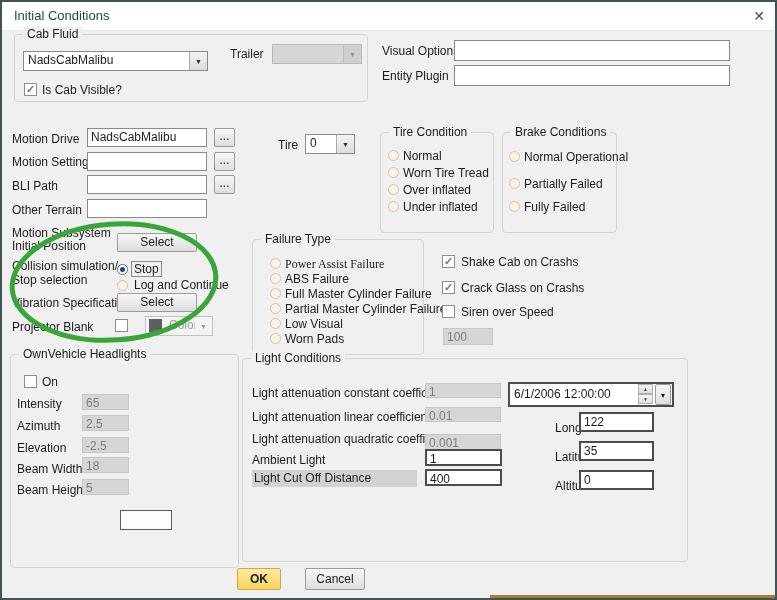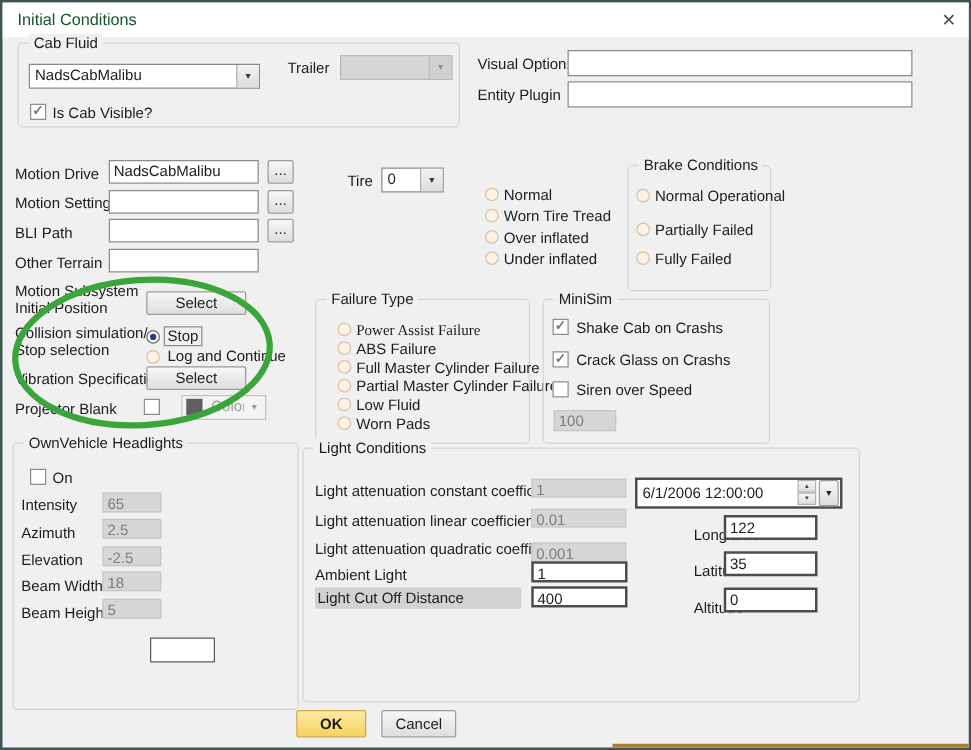--- a/index.html
+++ b/index.html
@@ -107,20 +107,23 @@
   <svg style="position:absolute;left:0;top:213px;pointer-events:none;" width="230" height="134" viewBox="0 0 230 134">
     <ellipse cx="112" cy="67" rx="102" ry="58" fill="none" stroke-width="5" transform="rotate(-4 112 67)" stroke="#3aa53a"></ellipse>
   </svg>
 
   <div class="lbl" style="left:276px;top:136px;">Tire</div>
   <div class="combo" style="left:303px;top:132px;width:50px;height:20px;">
     <span class="val">0</span>
     <span class="abtn">▼</span>
   </div>
 
+  <div class="grp" style="left:378px;top:130px;width:112px;height:99px;">
+    <span class="legend">Tire Condition</span>
+  </div>
   <div class="radio" style="left:386px;top:148px;"></div>
   <div class="lbl" style="left:401px;top:147px;">Normal</div>
   <div class="radio" style="left:386px;top:165px;"></div>
   <div class="lbl" style="left:401px;top:164px;">Worn Tire Tread</div>
   <div class="radio" style="left:386px;top:182px;"></div>
   <div class="lbl" style="left:401px;top:181px;">Over inflated</div>
   <div class="radio" style="left:386px;top:199px;"></div>
   <div class="lbl" style="left:401px;top:198px;">Under inflated</div>
 
   <div class="grp" style="left:500px;top:130px;width:113px;height:99px;">
@@ -138,27 +141,24 @@
   </div>
   <div class="radio" style="left:268px;top:256px;"></div>
   <div class="lbl" style="left:283px;top:255px;font-family:Liberation Serif, serif;">Power Assist Failure</div>
   <div class="radio" style="left:268px;top:271px;"></div>
   <div class="lbl" style="left:283px;top:270px;">ABS Failure</div>
   <div class="radio" style="left:268px;top:286px;"></div>
   <div class="lbl" style="left:283px;top:285px;">Full Master Cylinder Failure</div>
   <div class="radio" style="left:268px;top:301px;"></div>
   <div class="lbl" style="left:283px;top:300px;">Partial Master Cylinder Failure</div>
   <div class="radio" style="left:268px;top:316px;"></div>
-  <div class="lbl" style="left:283px;top:315px;">Low Fluid</div>
+  <div class="lbl" style="left:283px;top:315px;">Low Visual</div>
   <div class="radio" style="left:268px;top:331px;"></div>
   <div class="lbl" style="left:283px;top:330px;">Worn Pads</div>
 
-  <div class="grp" style="left:432px;top:237px;width:180px;height:114px;">
-    <span class="legend">MiniSim</span>
-  </div>
   <div class="chk" style="left:440px;top:253px;"><span>✓</span></div>
   <div class="lbl" style="left:459px;top:253px;">Shake Cab on Crashs</div>
   <div class="chk" style="left:440px;top:279px;"><span>✓</span></div>
   <div class="lbl" style="left:459px;top:279px;">Crack Glass on Crashs</div>
   <div class="chk" style="left:440px;top:303px;"></div>
   <div class="lbl" style="left:459px;top:303px;">Siren over Speed</div>
   <div class="txt dis" style="left:441px;top:326px;width:50px;height:17px;">100</div>
 
   <div class="grp" style="left:8px;top:352px;width:227px;height:212px;">
     <span class="legend">OwnVehicle Headlights</span>
@@ -199,17 +199,17 @@
   </div>
   <div class="btn" style="left:653px;top:382px;width:16px;height:21px;font-size:7px;line-height:21px;">▼</div>
 
   <div class="lbl" style="left:553px;top:419px;">Longitude</div>
   <div class="txt dark" style="left:577px;top:410px;width:75px;height:20px;">122</div>
   <div class="lbl" style="left:553px;top:448px;">Latitude</div>
   <div class="txt dark" style="left:577px;top:439px;width:75px;height:20px;">35</div>
   <div class="lbl" style="left:553px;top:477px;">Altitude</div>
   <div class="txt dark" style="left:577px;top:468px;width:75px;height:20px;">0</div>
 
-  <div class="btn ok" style="left:235px;top:566px;width:56px;height:22px;line-height:20px;">OK</div>
+  <div class="btn ok" style="left:235px;top:566px;width:44px;height:22px;line-height:20px;">OK</div>
   <div class="btn" style="left:303px;top:566px;width:60px;height:22px;line-height:20px;">Cancel</div>
 
   <div class="bstrip"></div>
 </div>
 
 </body></html>

